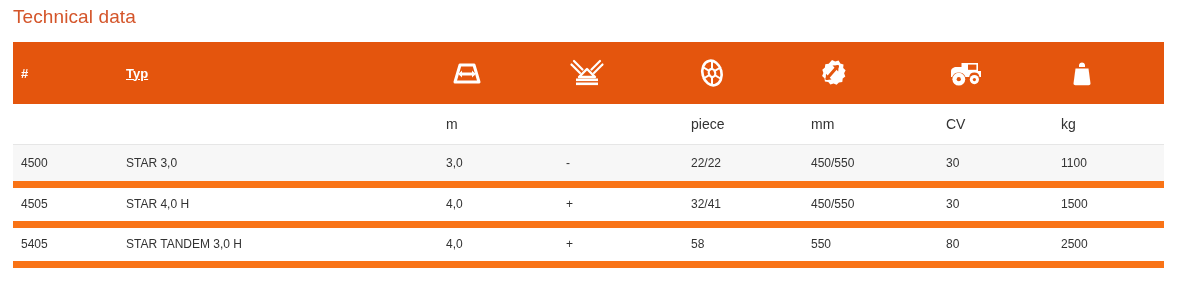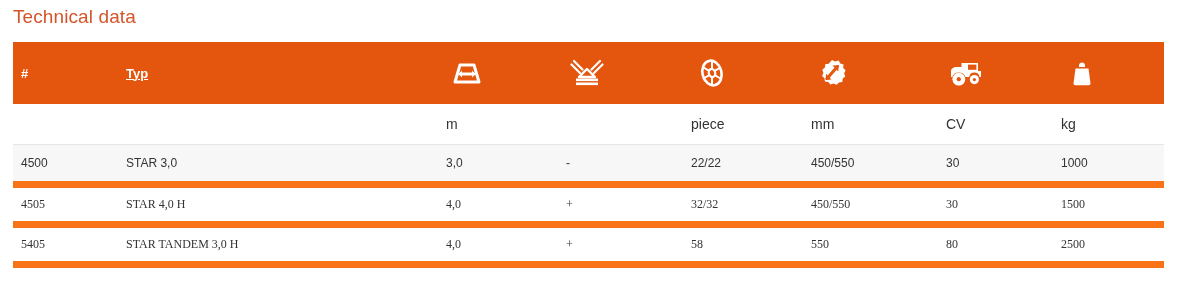--- a/index.html
+++ b/index.html
@@ -92,21 +92,20 @@
     color: #333333;
     padding-left: 8px;
     box-sizing: border-box;
     border-bottom: 7px solid #f97316;
   }
   tbody tr.data-row.alt td {
     background: #f7f7f7;
   }
   tbody tr.data-row.plain td {
     background: #ffffff;
-    font-family: Liberation Serif, serif;
   }
   
   col.w-num { width: 105px; }
   col.w-typ { width: 320px; }
   col.w-a   { width: 120px; }
   col.w-b   { width: 125px; }
   col.w-c   { width: 120px; }
   col.w-d   { width: 135px; }
   col.w-e   { width: 115px; }
   col.w-f   { width: 111px; }
@@ -246,29 +245,29 @@
         </tr>
 
         <tr class="data-row alt">
           <td>4500</td>
           <td>STAR 3,0</td>
           <td>3,0</td>
           <td>-</td>
           <td>22/22</td>
           <td>450/550</td>
           <td>30</td>
-          <td>1000</td>
+          <td>1100</td>
         </tr>
 
         <tr class="data-row plain">
           <td>4505</td>
           <td>STAR 4,0 H</td>
           <td>4,0</td>
           <td>+</td>
-          <td>32/32</td>
+          <td>32/41</td>
           <td>450/550</td>
           <td>30</td>
           <td>1500</td>
         </tr>
 
 
         <tr class="data-row plain">
           <td>5405</td>
           <td>STAR TANDEM 3,0 H</td>
           <td>4,0</td>

